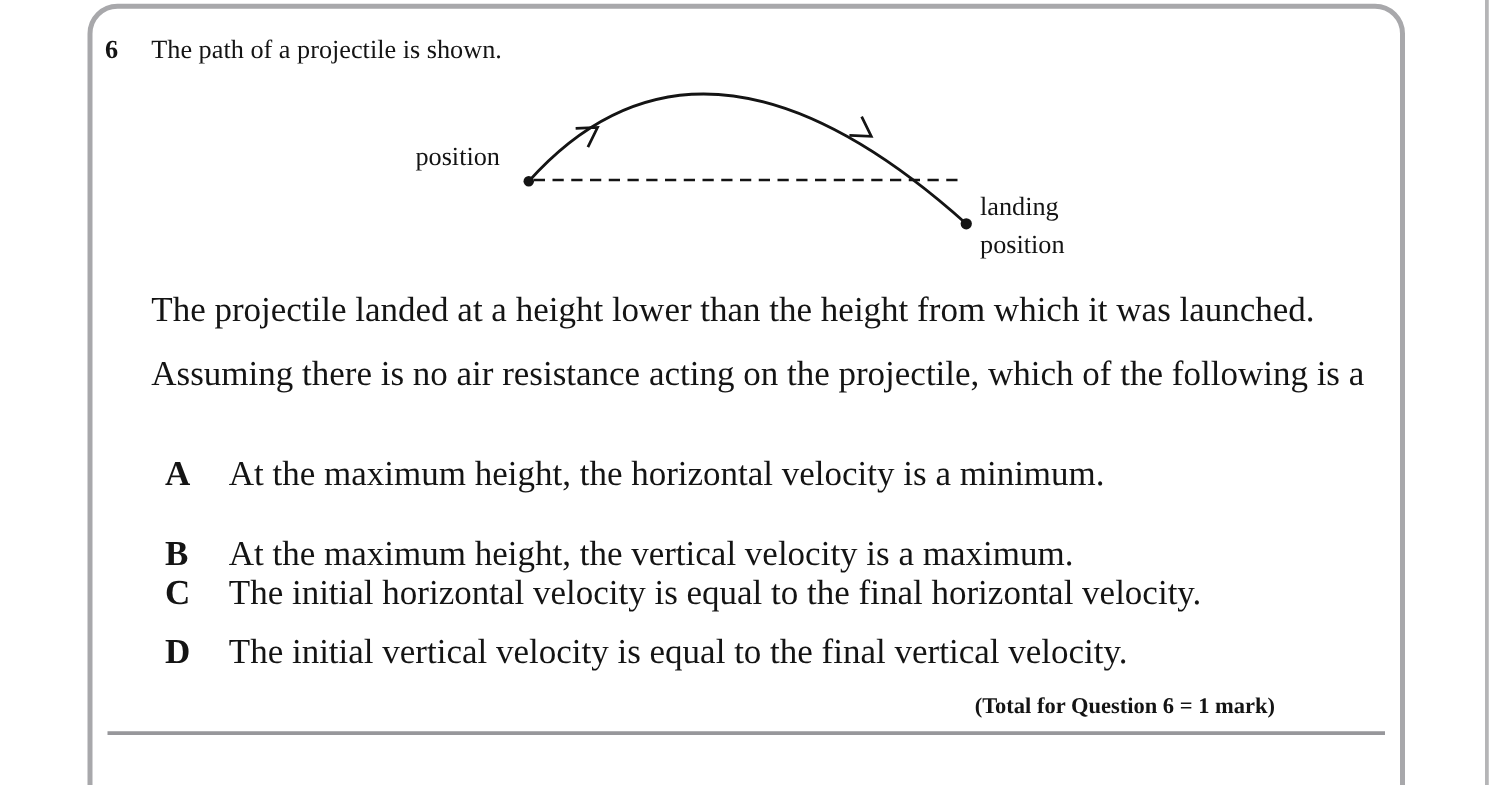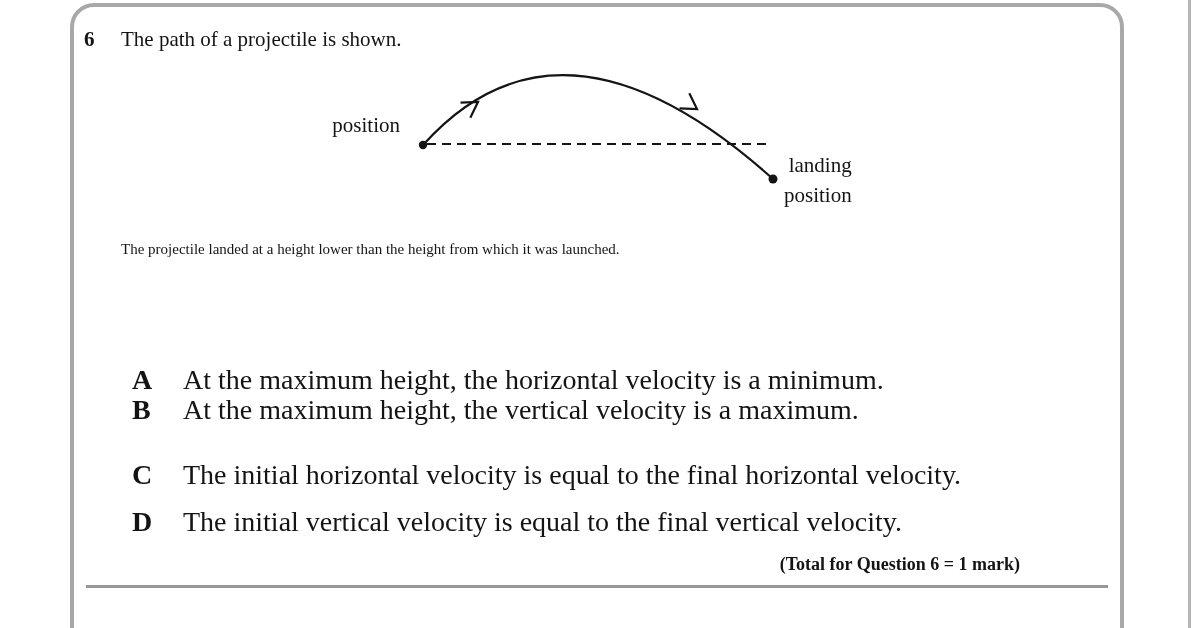--- a/index.html
+++ b/index.html
@@ -41,40 +41,40 @@
   .diagram-label {
     font-size: 21px; line-height: 30px;
     white-space: nowrap;
   }
   .launch-label {
     left: 300px; top: 110px; width: 100px;
     text-align: right;
   }
   .landing-label {
     left: 784px; top: 150px;
-    text-align: right;
+    text-align: left;
   }
 
-  .para { font-size: 15px; line-height: 26px; }
+  .para { font-size: 28px; line-height: 26px; }
   .para-1 { left: 121px; top: 236px; }
   .para-2 { left: 121px; top: 287px; }
   .para-2 span { display: block; }
 
   .option-row {
     left: 132px;
     font-size: 28px; line-height: 26px;
     white-space: nowrap;
   }
   .option-letter {
     display: inline-block;
     width: 51px;
     font-weight: bold;
   }
   .opt-a { top: 367px; }
-  .opt-b { top: 397px; }
+  .opt-b { top: 431px; }
   .opt-c { top: 462px; }
   .opt-d { top: 509px; }
 
   .total-line {
     left: 600px; top: 551px; width: 420px;
     text-align: right;
     font-size: 18px; line-height: 26px; font-weight: bold;
     white-space: nowrap;
   }
   .bottom-rule {
@@ -108,20 +108,21 @@
 <div class="abs diagram-label launch-label">
   <span style="display:block">position</span>
 </div>
 <div class="abs diagram-label landing-label">
   <span style="display:block">landing</span>
   <span style="display:block">position</span>
 </div>
 
 <div class="abs para para-1">The projectile landed at a height lower than the height from which it was launched.</div>
 <div class="abs para para-2">
+  <span>Assuming there is no air resistance acting on the projectile, which of the following is a</span>
 </div>
 
 <div class="abs option-row opt-a">
   <span class="option-letter">A</span><span>At the maximum height, the horizontal velocity is a minimum.</span>
 </div>
 <div class="abs option-row opt-b">
   <span class="option-letter">B</span><span>At the maximum height, the vertical velocity is a maximum.</span>
 </div>
 <div class="abs option-row opt-c">
   <span class="option-letter">C</span><span>The initial horizontal velocity is equal to the final horizontal velocity.</span>

